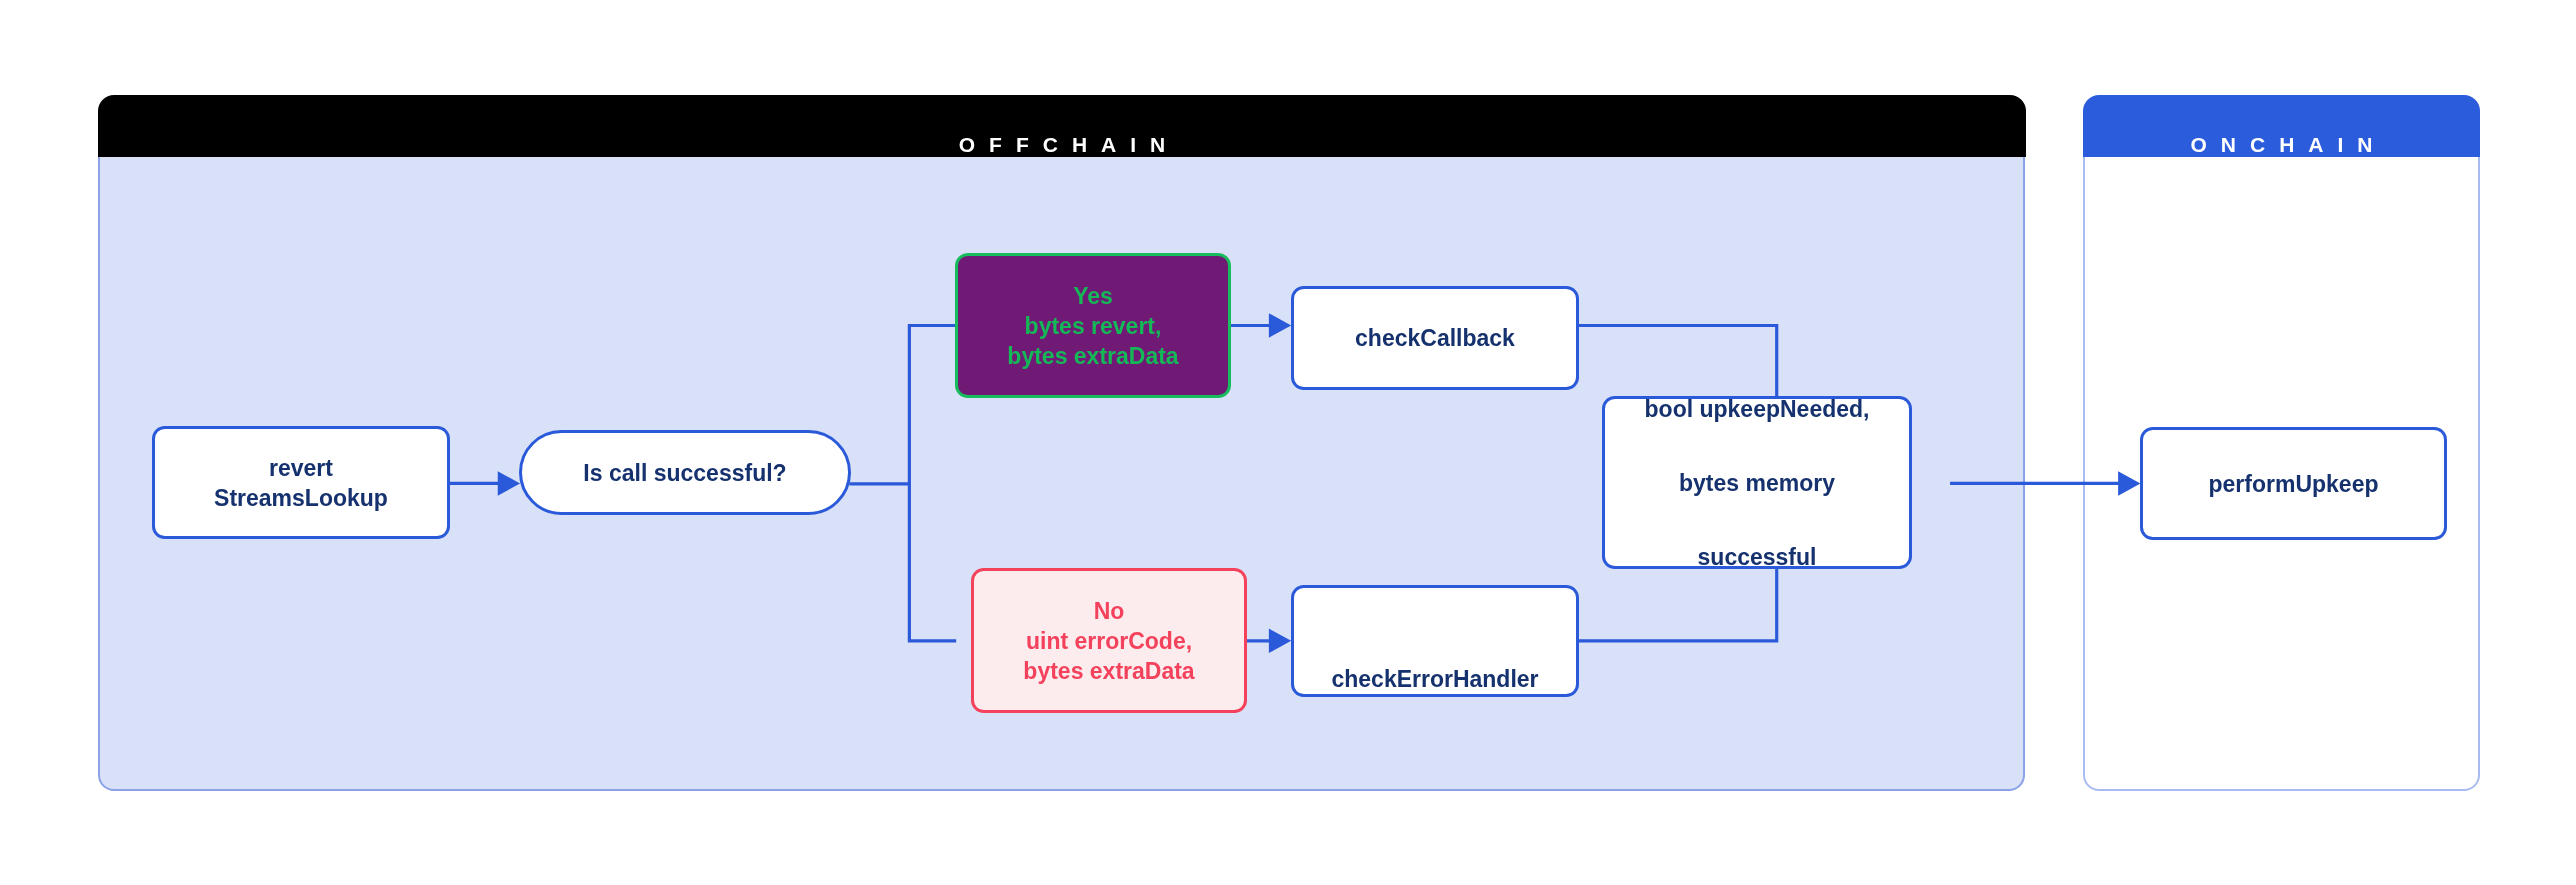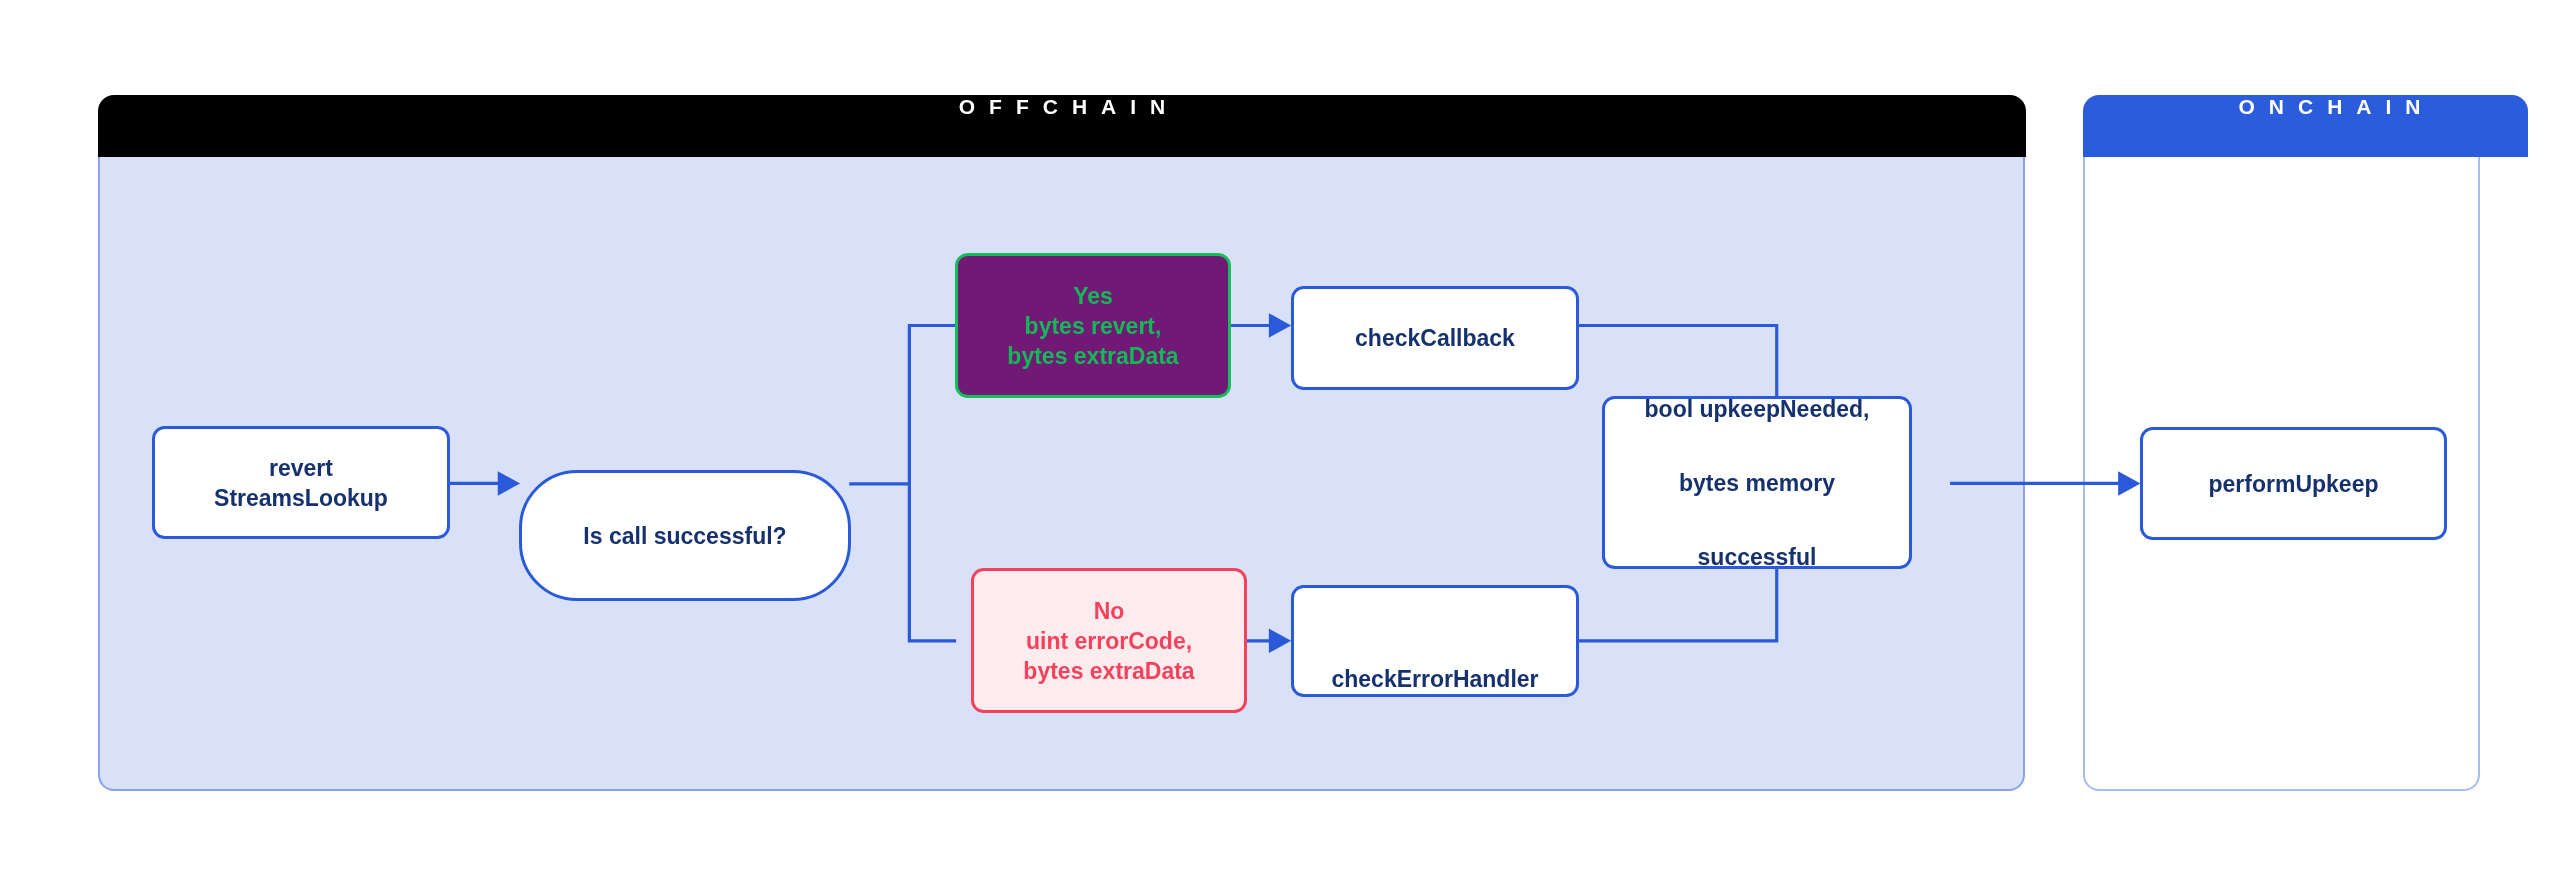--- a/index.html
+++ b/index.html
@@ -13,38 +13,38 @@
     height: 886px;
     background: #ffffff;
     font-family: "Liberation Sans", sans-serif;
     overflow: hidden;
   }
 
   
   .zone-header {
     position: absolute;
     display: flex;
-    align-items: flex-start;
+    align-items: flex-end;
     justify-content: center;
     color: #ffffff;
     font-size: 21px;
     font-weight: bold;
     letter-spacing: 14px;
     text-indent: 14px;
     border-radius: 16px 16px 0 0;
   }
   .zone-body {
     position: absolute;
     border-radius: 0 0 16px 16px;
     border-style: solid;
     border-width: 0 2.1px 2.1px 2.1px;
   }
   .offchain-header { left: 98px; top: 95px; width: 1928px; height: 62px; background: #000000; }
   .offchain-body   { left: 98px; top: 157px; width: 1923px; height: 632px; background: #d9e1f8; border-color: #8ba2e9; }
-  .onchain-header  { left: 2083px; top: 95px; width: 397px; height: 62px; background: #2b5cdb; padding-left: 48px; }
+  .onchain-header  { left: 2083px; top: 95px; width: 397px; height: 62px; background: #2b5cdb; }
   .onchain-body    { left: 2083px; top: 157px; width: 393px; height: 632px; background: #ffffff; border-color: #a9bcf1; }
 
   
   svg.wires {
     position: absolute;
     left: 0; top: 0;
     width: 2576px;
     height: 886px;
   }
   svg.wires path {
@@ -69,21 +69,21 @@
     text-align: center;
     background: #ffffff;
     border: 3.2px solid #2a5ada;
     border-radius: 12.8px;
     color: #15316e;
     font-size: 23px;
     font-weight: bold;
     line-height: 30px;
   }
   .node-revert        { left: 152px;  top: 426px;  width: 298px; height: 113px; }
-  .node-decision      { left: 519px;  top: 430px;  width: 332px; height: 131px; border-radius: 58px; margin-top: 40px; }
+  .node-decision      { left: 519px;  top: 430px;  width: 332px; height: 85px; border-radius: 58px; }
   .node-yes           { left: 955px; top: 253px;  width: 276px; height: 145px; background: #701a75; border-color: #17bd5c; color: #14b857; }
   .node-no            { left: 955px; top: 568px; width: 276px; height: 145px; background: #fdecee; border-color: #f4415c; color: #f4415c; margin-left: 16px; }
   .node-check-callback      { left: 1291px; top: 286px;  width: 288px; height: 104px; }
   .node-check-error-handler { left: 1291px; top: 585px; width: 288px; height: 112px; justify-content: flex-end; }
   .node-upkeep-needed { left: 1602px; top: 396px;  width: 310px; height: 173px; gap: 44px; }
   .node-perform-upkeep{ left: 2140px; top: 427px;  width: 307px; height: 113px; }
 </style>
 </head>
 <body>
 

